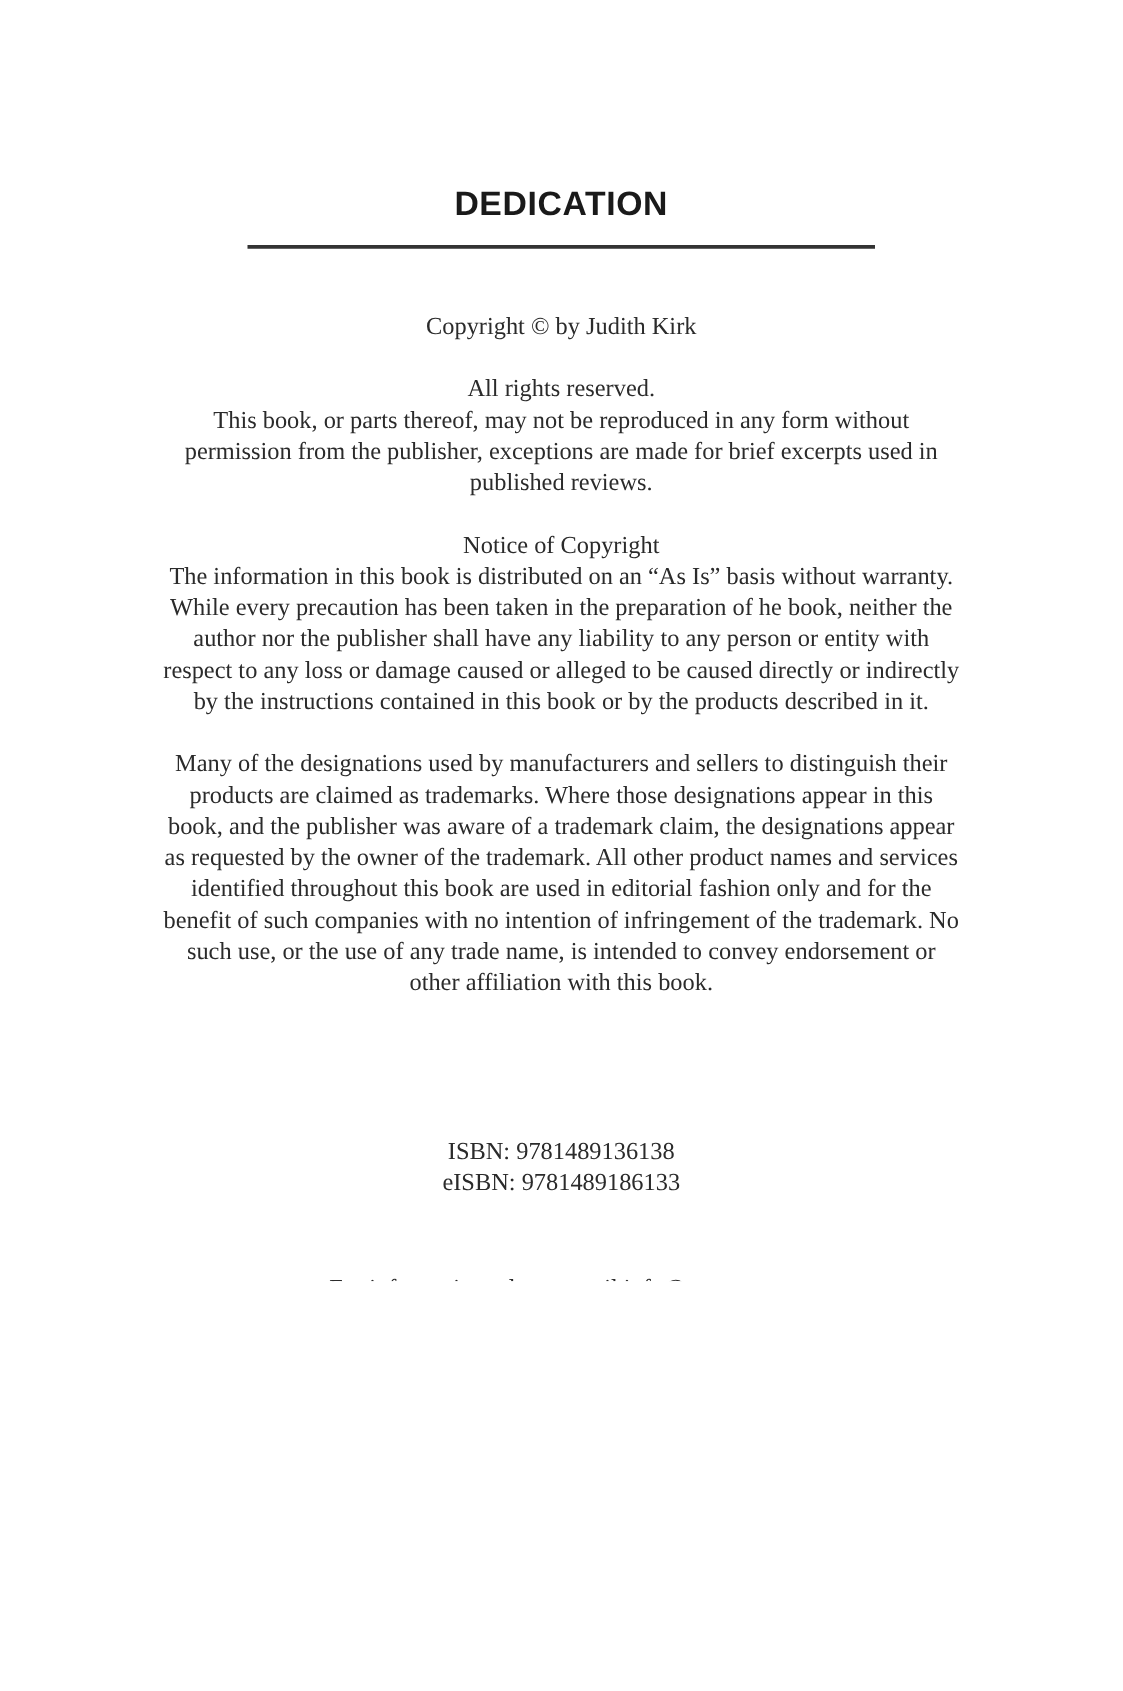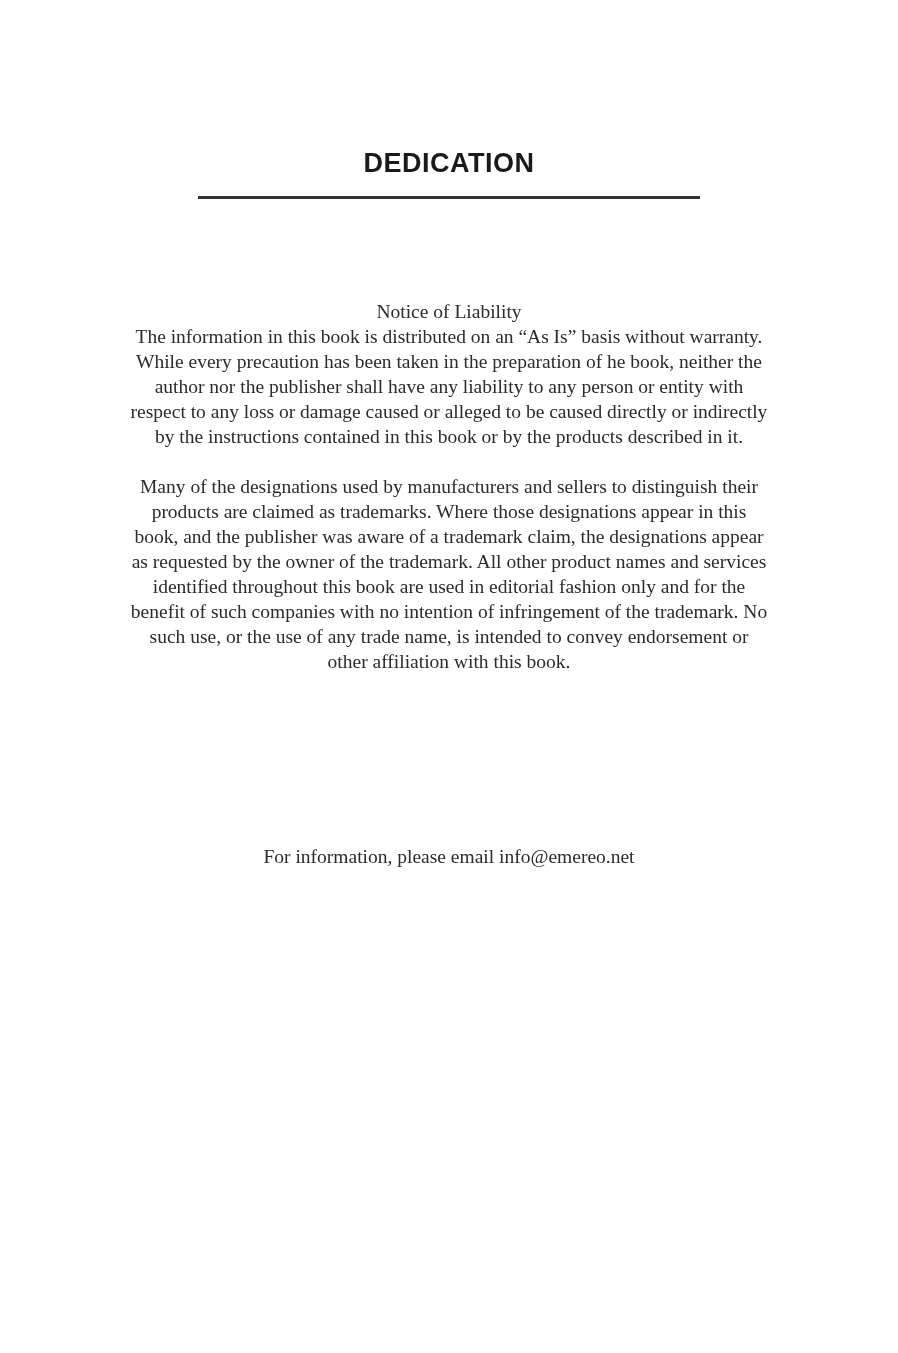--- a/index.html
+++ b/index.html
@@ -70,38 +70,43 @@
 
   <div class="content">
 
     <h1 class="doc-title">DEDICATION</h1>
 
 
     <div class="rule"></div>
 
     <div class="gap-xl"></div>
 
+    <p class="block">Copyright © by Judith Kirk</p>
 
     <div class="gap-sm"></div>
 
+    <p class="block">All rights reserved.</p>
+    <p class="block">This book, or parts thereof, may not be reproduced in any form without permission from the publisher, exceptions are made for brief excerpts used in published reviews.</p>
 
     <div class="gap-sm"></div>
 
-    <p class="block">Notice of Liability</p>
+    <p class="block">Notice of Copyright</p>
     <p class="block">The information in this book is distributed on an “As Is” basis without warranty. While every precaution has been taken in the preparation of he book, neither the author nor the publisher shall have any liability to any person or entity with respect to any loss or damage caused or alleged to be caused directly or indirectly by the instructions contained in this book or by the products described in it.</p>
 
     <div class="gap-sm"></div>
 
     <p class="block">Many of the designations used by manufacturers and sellers to distinguish their products are claimed as trademarks. Where those designations appear in this book, and the publisher was aware of a trademark claim, the designations appear as requested by the owner of the trademark. All other product names and services identified throughout this book are used in editorial fashion only and for the benefit of such companies with no intention of infringement of the trademark. No such use, or the use of any trade name, is intended to convey endorsement or other affiliation with this book.</p>
 
     <div class="gap-xxl"></div>
 
 
     <div class="gap-xl"></div>
 
+    <p class="block">ISBN: 9781489136138</p>
+    <p class="block">eISBN: 9781489186133</p>
 
     <div class="gap-xxl"></div>
 
     <p class="block">For information, please email info@emereo.net</p>
 
   </div>
 
   <div class="page-number">1</div>
 
 </div>

